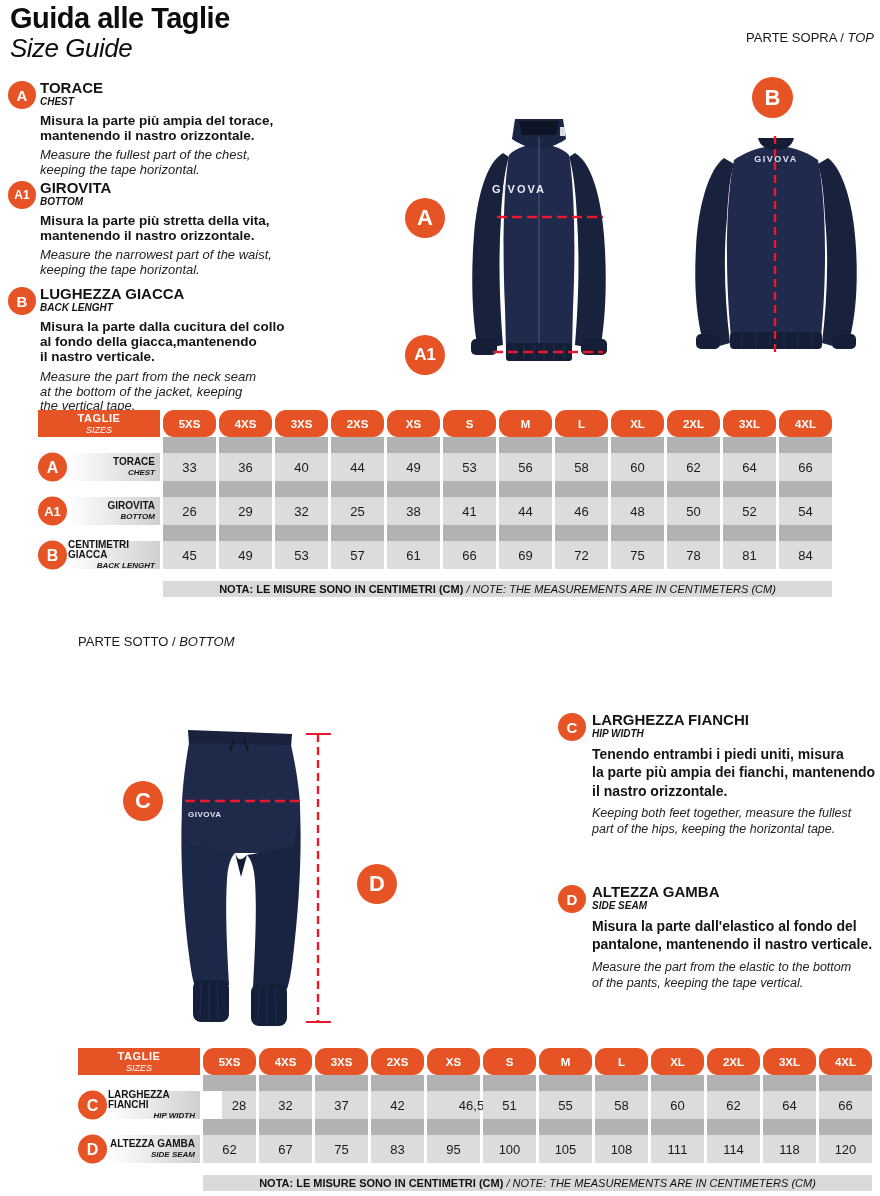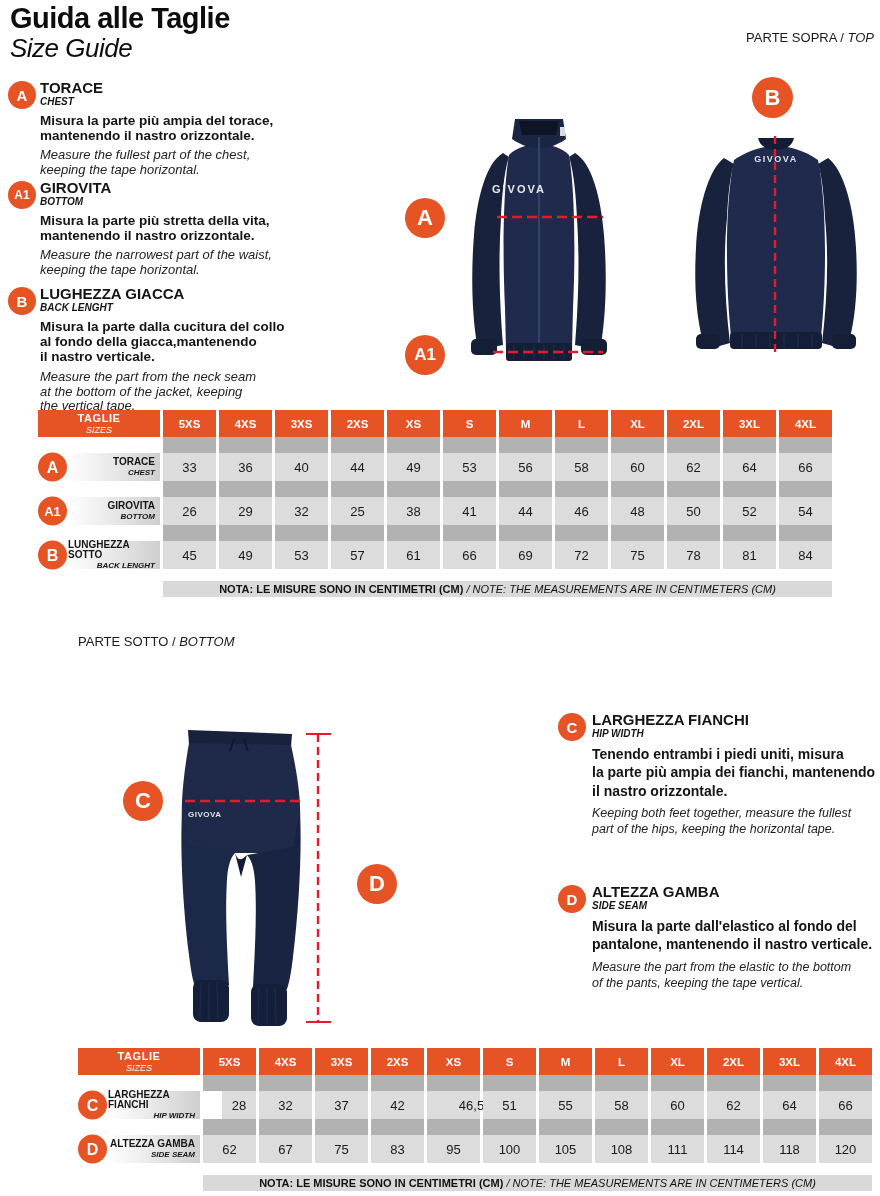--- a/index.html
+++ b/index.html
@@ -57,21 +57,21 @@
   .tick{stroke:var(--red);stroke-width:2;fill:none;}
 
   
   .size-table{position:absolute;display:grid;grid-template-columns:122px repeat(12,53px);column-gap:3px;}
   #table-top{left:38px;top:410px;}
   #table-bottom{left:78px;top:1048px;}
   .th-label{background:var(--orange);color:#fff;display:flex;flex-direction:column;align-items:center;justify-content:center;line-height:1;}
   .thl1{font-weight:bold;font-size:11px;letter-spacing:0.6px;}
   .thl2{font-style:italic;font-size:9px;margin-top:2px;}
   .th-size{background:var(--orange);color:#fff;font-weight:bold;font-size:11.5px;
-    display:flex;align-items:center;justify-content:center;}
+    display:flex;align-items:center;justify-content:center;border-radius:11px;}
   .spacer{background:var(--spacer);}
   .val{background:var(--cell);font-size:13px;color:#1a1a1a;display:flex;align-items:center;justify-content:center;}
   .row-label{position:relative;}
   .tbl-badge{position:absolute;left:0;top:50%;transform:translateY(-50%);width:29px;height:29px;border-radius:50%;
     background:var(--orange);color:#fff;font-weight:bold;font-size:16px;
     display:flex;align-items:center;justify-content:center;z-index:2;}
   .tbl-badge.small{font-size:13px;}
   .band{position:absolute;left:30px;right:0;top:0;bottom:0;
     background:linear-gradient(90deg,#ffffff 0%,#eaeaea 45%,#cfcfcf 100%);
     display:flex;flex-direction:column;align-items:flex-end;justify-content:center;
@@ -299,21 +299,21 @@
       <div class="val" style="grid-area: 5 / 10;">48</div>
       <div class="spacer" style="grid-area: 4 / 11;"></div>
       <div class="val" style="grid-area: 5 / 11;">50</div>
       <div class="spacer" style="grid-area: 4 / 12;"></div>
       <div class="val" style="grid-area: 5 / 12;">52</div>
       <div class="spacer" style="grid-area: 4 / 13;"></div>
       <div class="val" style="grid-area: 5 / 13;">54</div>
       <div class="row-label" style="grid-area: 7 / 1;">
         <div class="tbl-badge">B</div>
         <div class="band">
-          <div class="band1">LUNGHEZZA SOTTO</div>
+          <div class="band1">CENTIMETRI GIACCA</div>
           <div class="band2">BACK LENGHT</div>
         </div>
       </div>
       <div class="spacer" style="grid-area: 6 / 2;"></div>
       <div class="val" style="grid-area: 7 / 2;">45</div>
       <div class="spacer" style="grid-area: 6 / 3;"></div>
       <div class="val" style="grid-area: 7 / 3;">49</div>
       <div class="spacer" style="grid-area: 6 / 4;"></div>
       <div class="val" style="grid-area: 7 / 4;">53</div>
       <div class="spacer" style="grid-area: 6 / 5;"></div>

